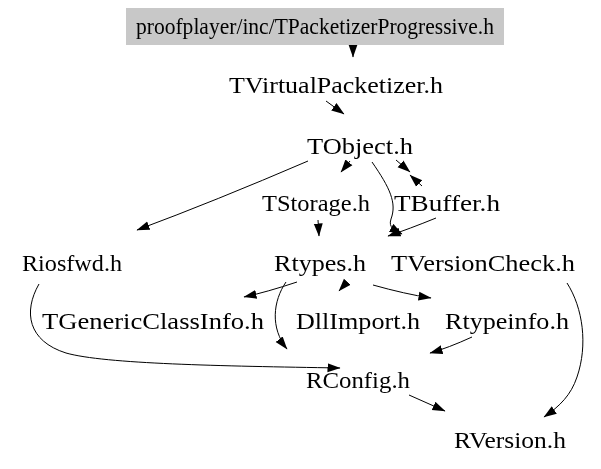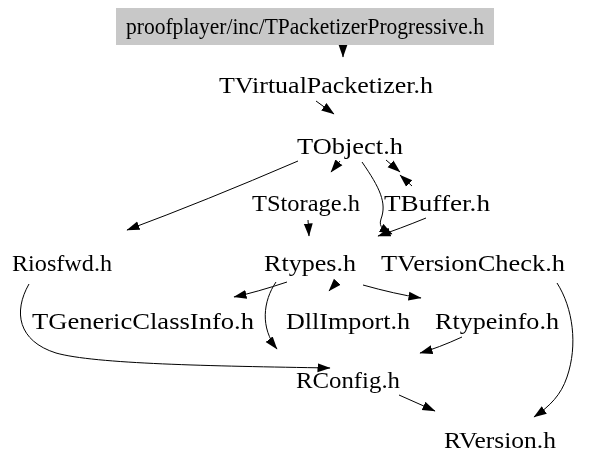--- a/index.html
+++ b/index.html
@@ -1,16 +1,16 @@
 <!DOCTYPE html>
 <html><head>
 <meta charset="utf-8">
 <style>
   html,body{margin:0;padding:0;background:#ffffff;}
-  .stage{position:relative;width:585px;height:469px;background:#ffffff;overflow:hidden;}
+  .stage{position:relative;width:585px;height:469px;background:#ffffff;overflow:hidden;padding-left:10px;}
   svg{display:block;}
   .nodelabel{
     font-family:"Liberation Serif","DejaVu Serif",serif;
     font-size:24px;
     fill:#000000;
   }
   .edge{stroke:#000000;stroke-width:1;fill:none;}
 </style>
 </head>
 <body>

